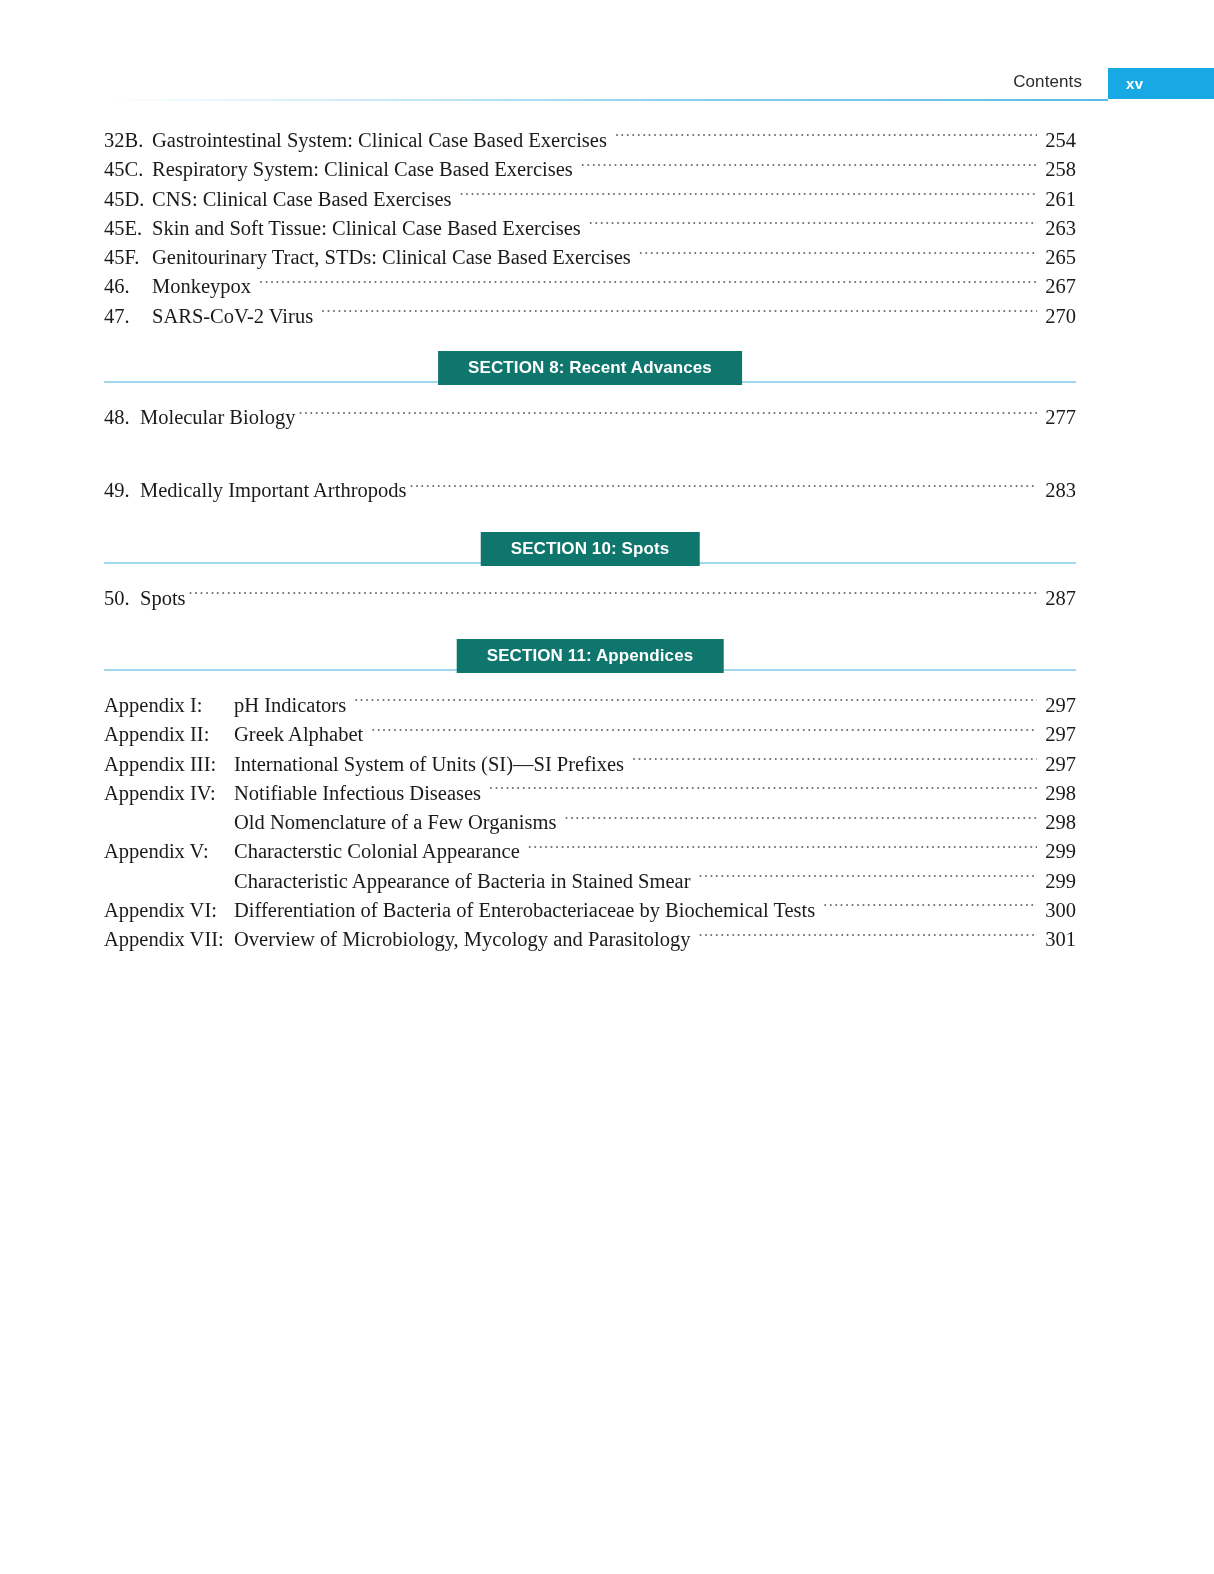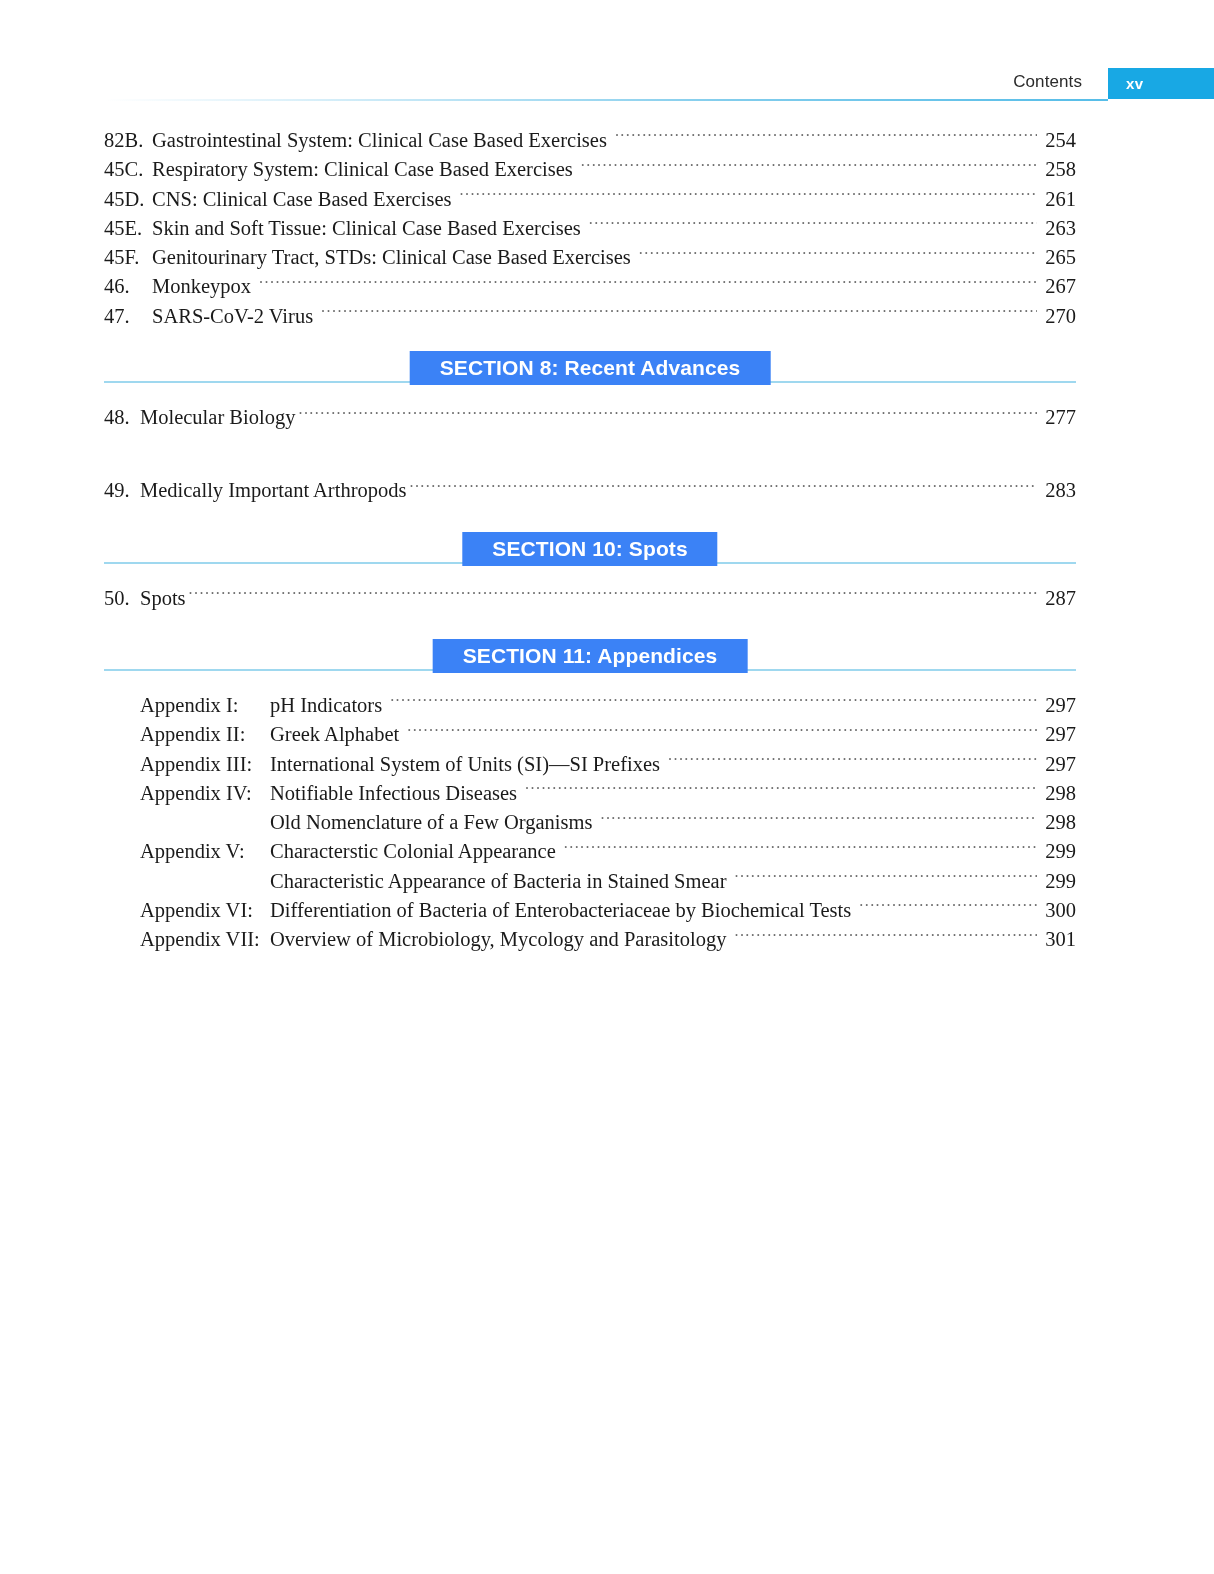--- a/index.html
+++ b/index.html
@@ -124,43 +124,42 @@
     right: 0;
     top: 30px;
     height: 2px;
     background: #9fd8ef;
   }
   .section-band .band-chip {
     position: absolute;
     top: 0;
     left: 50%;
     transform: translateX(-50%);
-    background: #3b82f6;
+    background: #0f766e;
     color: #ffffff;
     font-family: "Liberation Sans", sans-serif;
-    font-size: 21px;
+    font-size: 17px;
     font-weight: bold;
     line-height: 34px;
     padding: 0 30px;
     white-space: nowrap;
     letter-spacing: 0.1px;
   }
 
   
   .appendix-row {
     display: flex;
     align-items: baseline;
     font-size: 20.5px;
     line-height: 29.3px;
     white-space: nowrap;
   }
   .appendix-row .label {
     flex: 0 0 auto;
     width: 130px;
-    margin-left: 36px;
   }
   .appendix-row .title {
     flex: 0 0 auto;
     padding-right: 5px;
   }
   .appendix-row .dots {
     flex: 1 1 auto;
     overflow: hidden;
     position: relative;
     height: 1em;
@@ -194,21 +193,21 @@
   <div class="header-label">Contents</div>
   <div class="folio-tab">
     <div class="folio-num">xv</div>
   </div>
 </div>
 
 <div class="content">
 
   <div class="group-chapters">
     <div class="toc-row chap">
-      <span class="num">82B.</span>
+      <span class="num">32B.</span>
       <span class="title">Gastrointestinal System: Clinical Case Based Exercises</span>
       <span class="dots"></span>
       <span class="page">254</span>
     </div>
     <div class="toc-row chap">
       <span class="num">45C.</span>
       <span class="title">Respiratory System: Clinical Case Based Exercises</span>
       <span class="dots"></span>
       <span class="page">258</span>
     </div>

